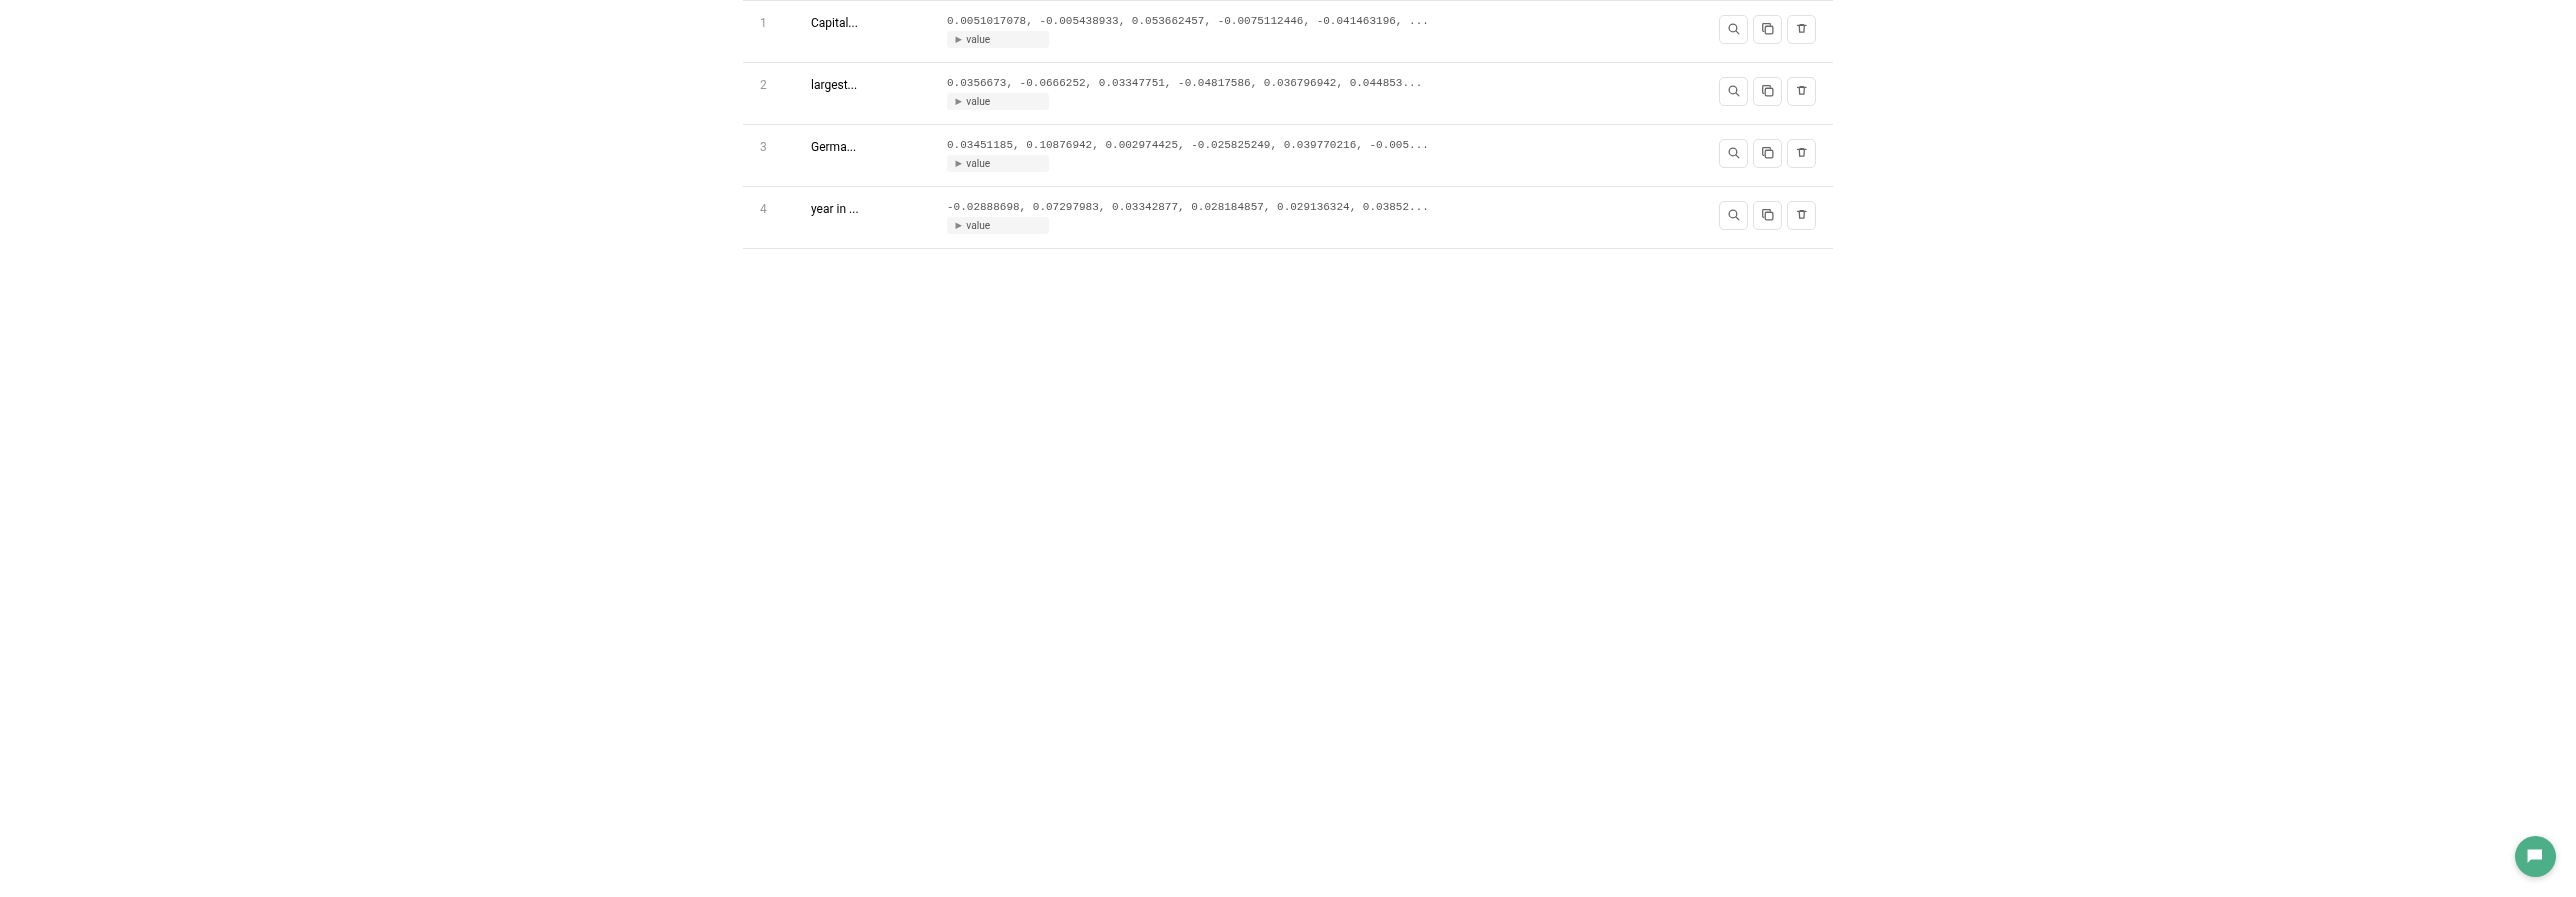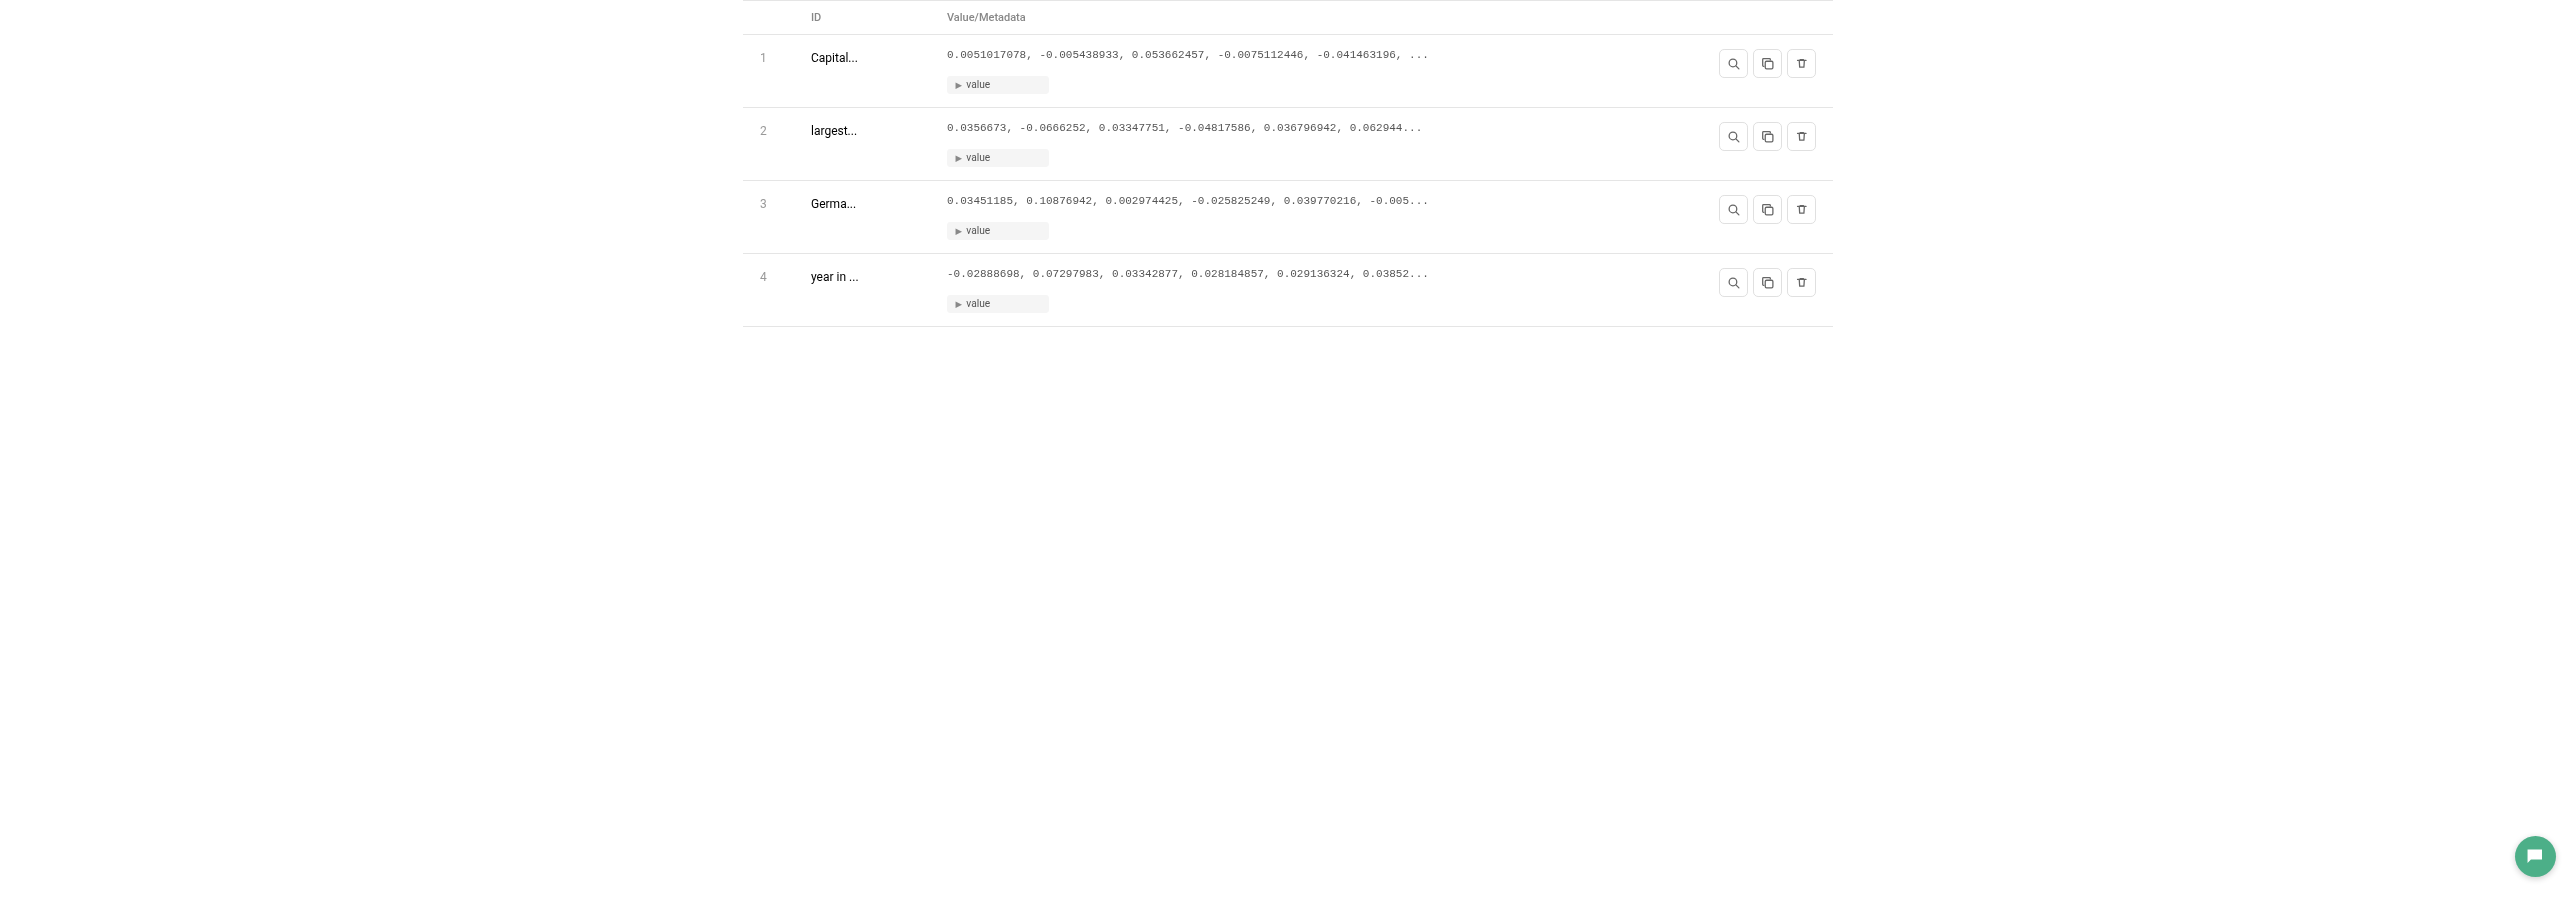--- a/index.html
+++ b/index.html
@@ -48,21 +48,21 @@
 
     .row-id {
       font-size: 12px;
       color: #000000;
       padding-top: 1.7px;
     }
 
     .row-value-container {
       display: flex;
       flex-direction: column;
-      gap: 15px;
+      gap: 4px;
     }
 
     .row-value-text {
       font-size: 11px;
       color: #555;
       font-family: 'SF Mono', 'Courier New', monospace;
     }
 
     .value-expand {
       display: inline-flex;
@@ -120,26 +120,20 @@
       cursor: pointer;
       box-shadow: 0 1.7px 6.8px rgba(0,0,0,0.2);
       color: white;
       font-size: 19px;
     }
   </style>
 </head>
 <body>
 
 <div class="table-container">
-  <div class="table-header">
-    <div></div>
-    <div>ID</div>
-    <div>Value/Metadata</div>
-    <div></div>
-  </div>
 
   <div class="table-row">
     <div class="row-number">1</div>
     <div class="row-id">Capital...</div>
     <div class="row-value-container">
       <div class="row-value-text">0.0051017078, -0.005438933, 0.053662457, -0.0075112446, -0.041463196, ...</div>
       <div class="value-expand">
         <span class="value-expand-arrow">▶</span>
         <span>value</span>
       </div>
@@ -162,21 +156,21 @@
           <path d="M3 4h10M6 4V3h4v1M5 4l.5 8h5l.5-8" stroke="#666" stroke-width="1.5" stroke-linecap="round" stroke-linejoin="round"></path>
         </svg>
       </button>
     </div>
   </div>
 
   <div class="table-row">
     <div class="row-number">2</div>
     <div class="row-id">largest...</div>
     <div class="row-value-container">
-      <div class="row-value-text">0.0356673, -0.0666252, 0.03347751, -0.04817586, 0.036796942, 0.062944...</div>
+      <div class="row-value-text">0.0356673, -0.0666252, 0.03347751, -0.04817586, 0.036796942, 0.044853...</div>
       <div class="value-expand">
         <span class="value-expand-arrow">▶</span>
         <span>value</span>
       </div>
     </div>
     <div class="row-actions">
       <button class="action-btn">
         <svg width="13.6" height="13.6" viewBox="0 0 16 16" fill="none">
           <circle cx="7" cy="7" r="4.5" stroke="#666" stroke-width="1.5"></circle>
           <line x1="10.5" y1="10.5" x2="14" y2="14" stroke="#666" stroke-width="1.5" stroke-linecap="round"></line>

